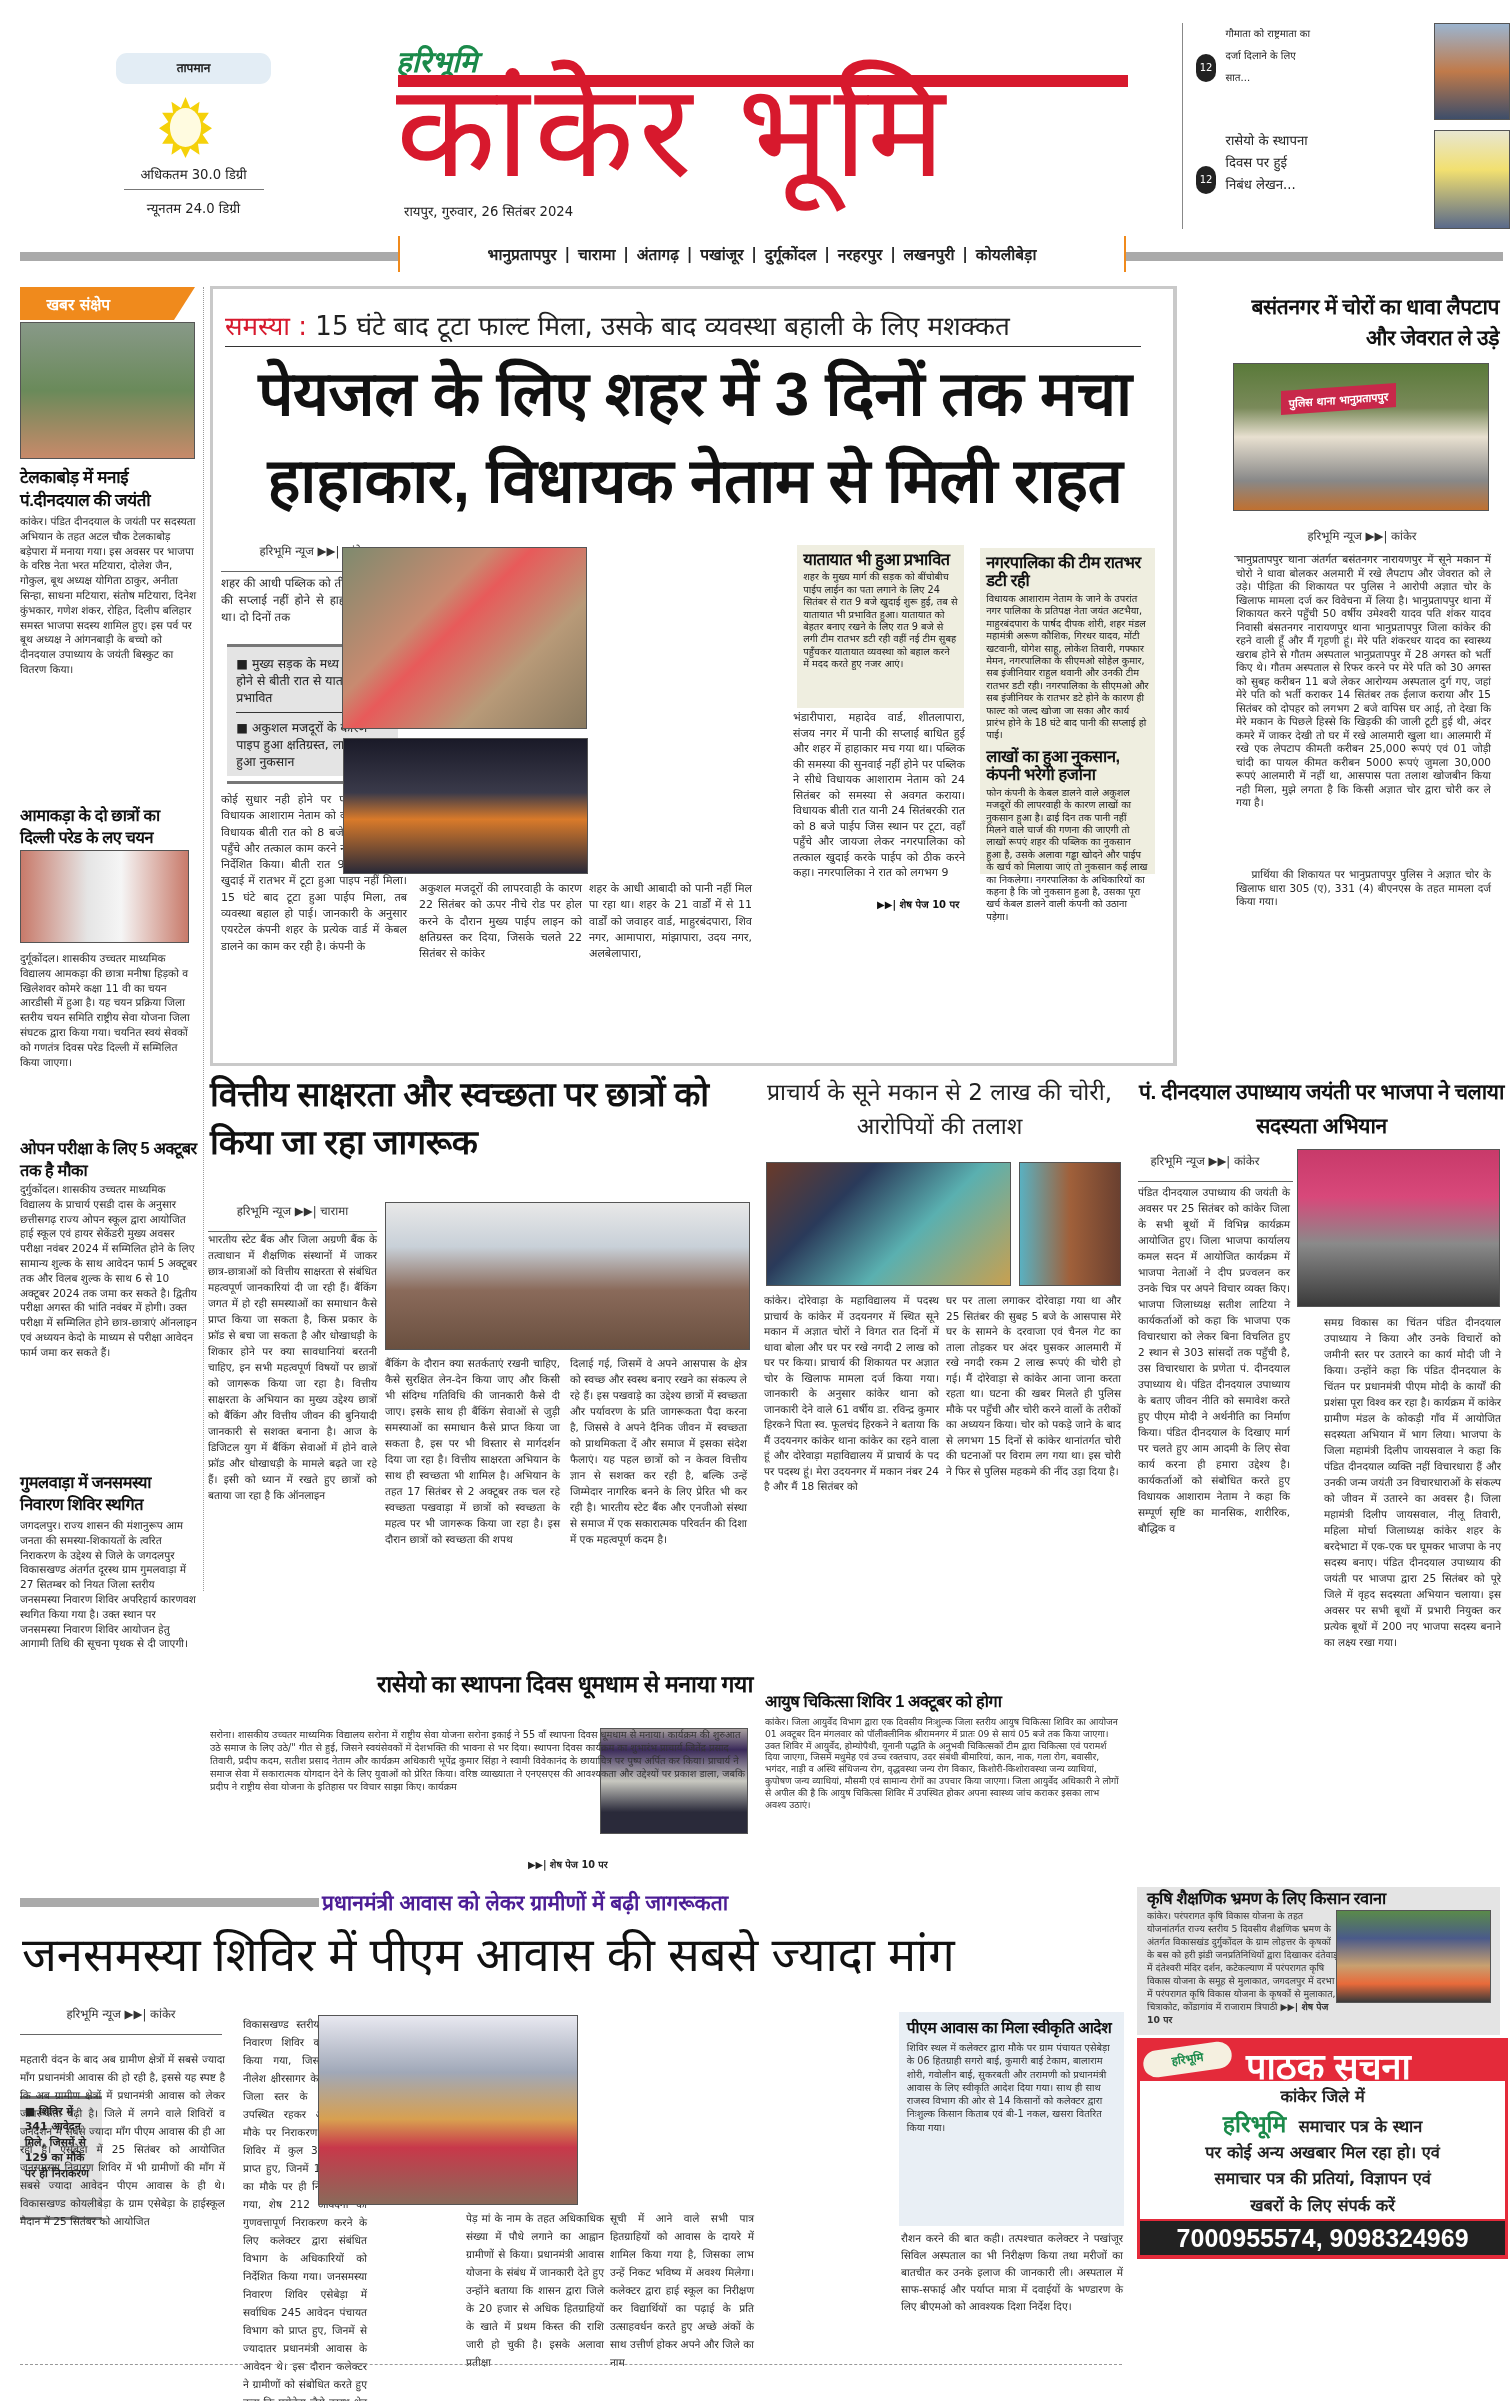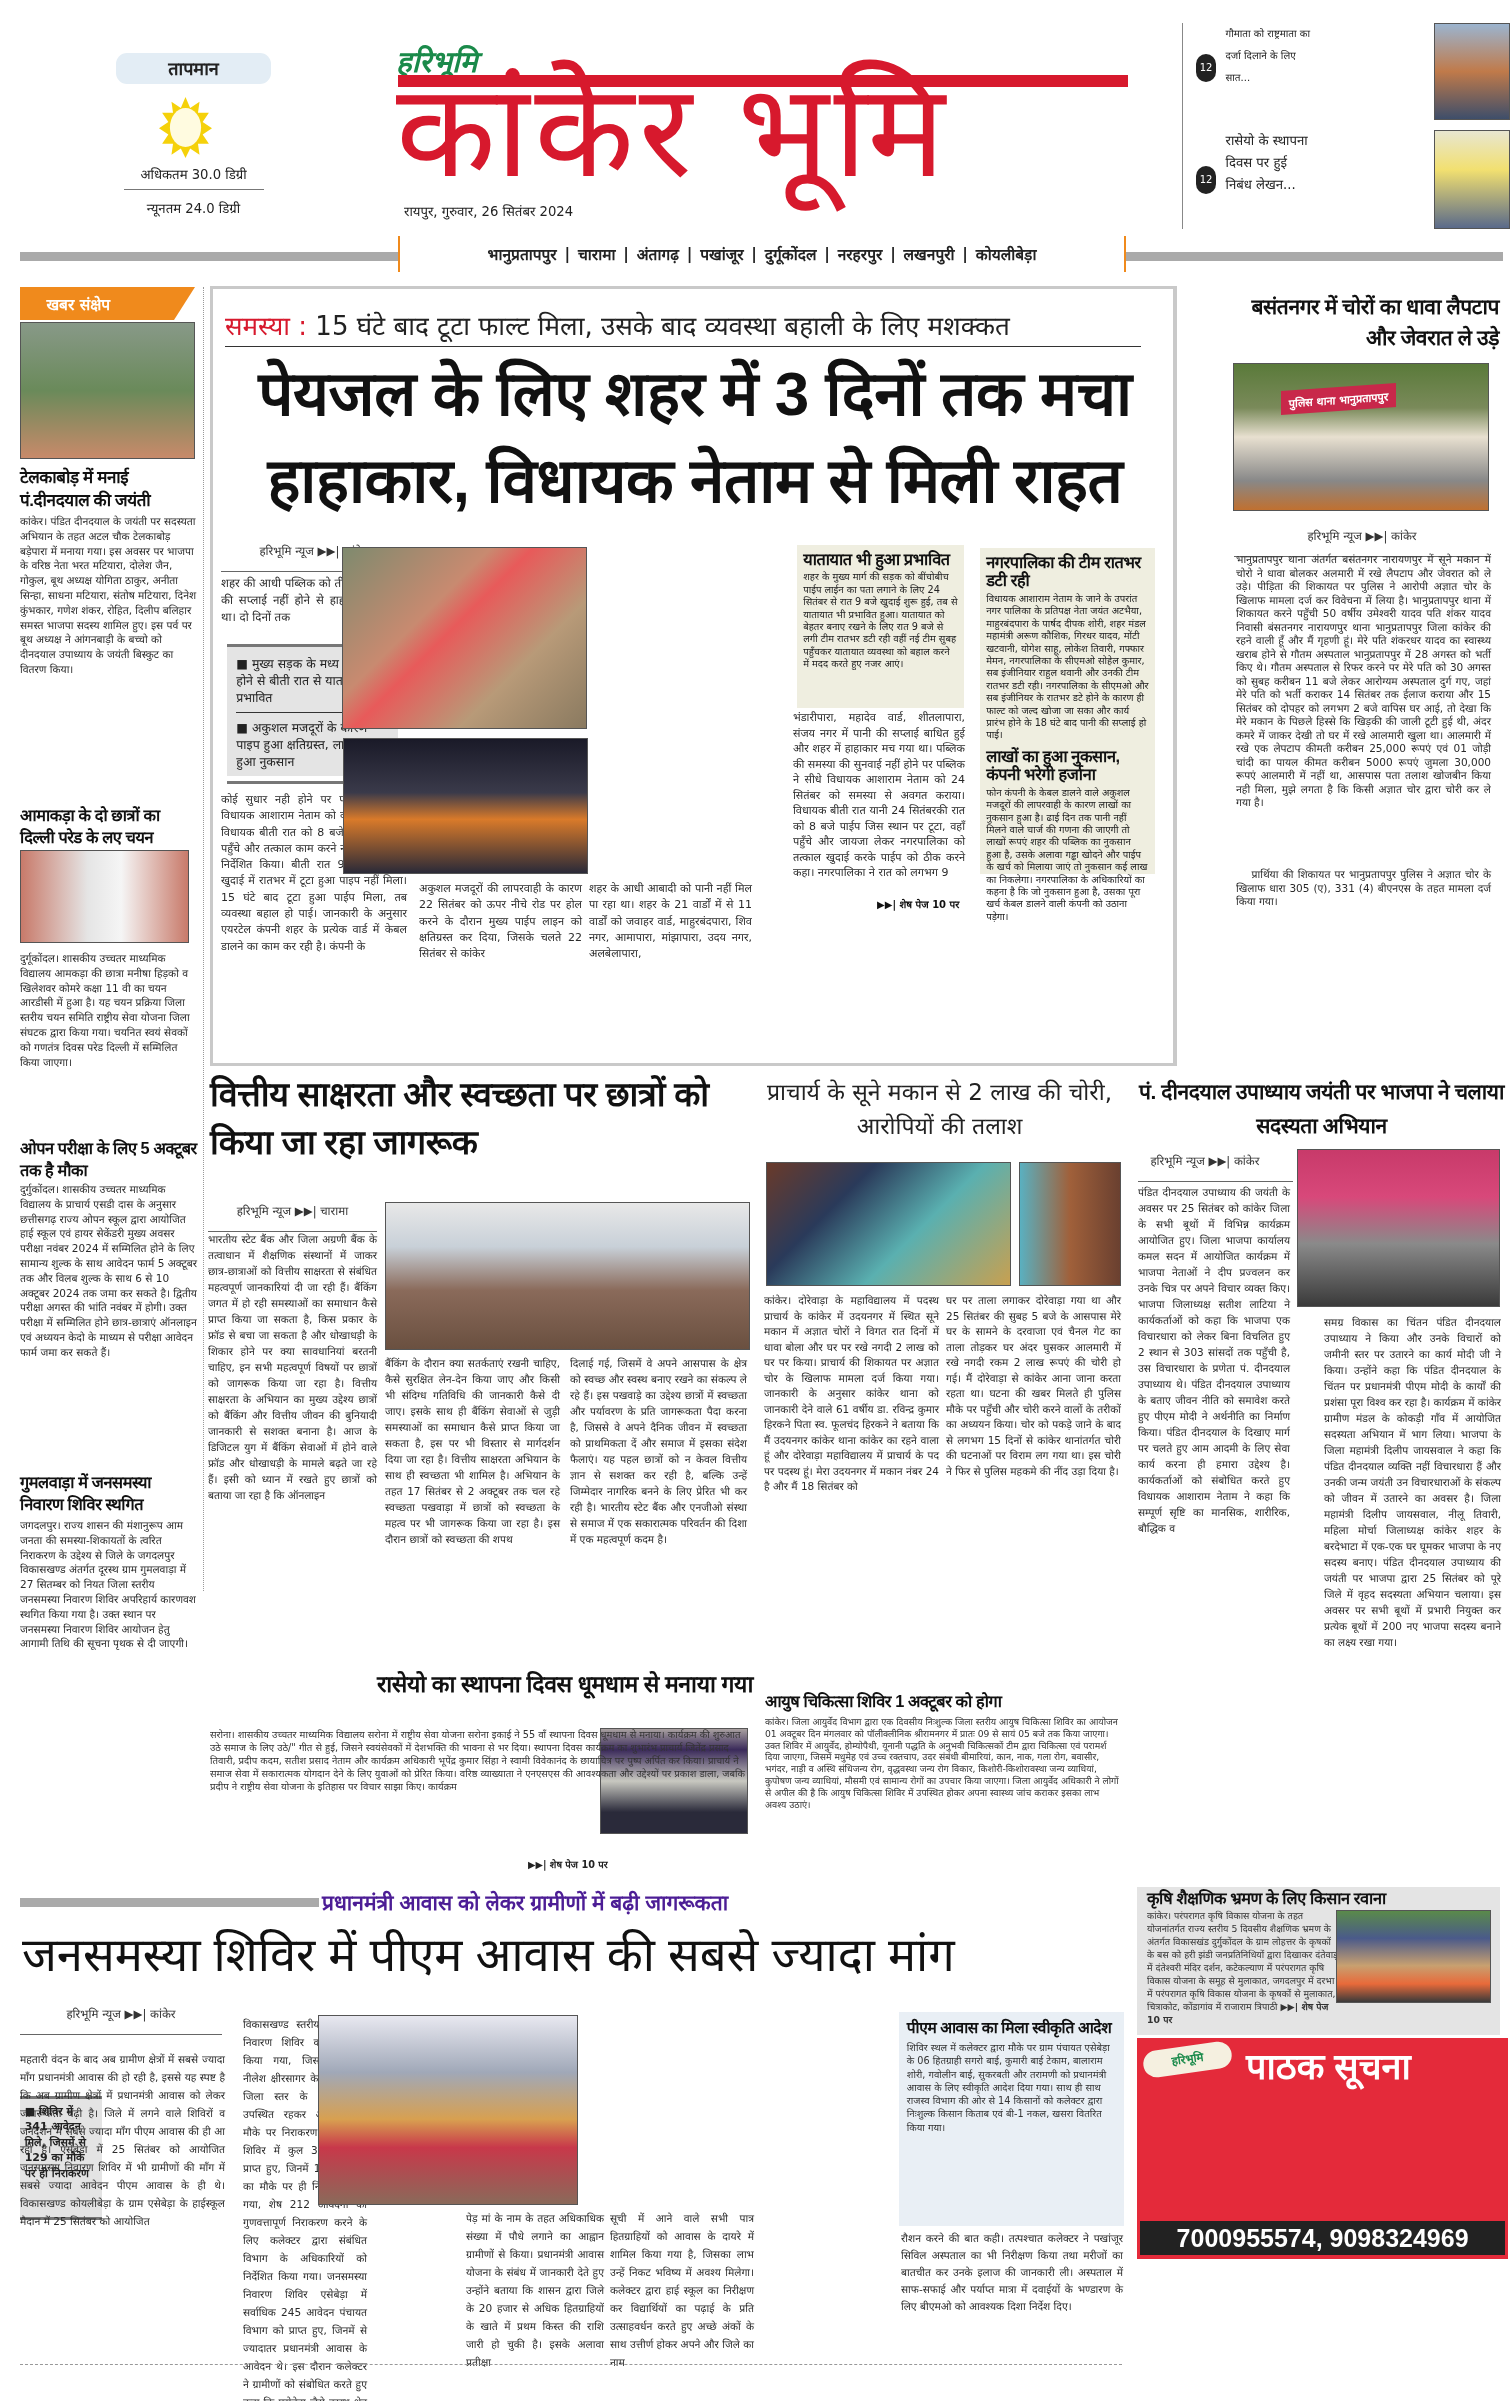--- a/index.html
+++ b/index.html
@@ -12,21 +12,21 @@
 .byline{font-size:11.6px;text-align:center;border-bottom:1.6px solid #666;padding-bottom:13px;color:#333}
 .vrule{position:absolute;width:0;border-left:0.8px dotted #999}
 .hrule{position:absolute;height:0;border-top:0.8px dashed #999}
 .shaded{background:#efeee0}
 .grey{background:#e4e4e4}
 </style>
 </head>
 <body>
 
 <div class="abs" style="left:29.5px;top:51px;width:47px;height:31px;"></div>
-<div class="abs" style="left:116px;top:53px;width:155px;height:31px;background:#e3edf5;border-radius:11px;text-align:center;font-size:18px;line-height:31px;font-weight:bold;color:#222">तापमान</div>
+<div class="abs" style="left:116px;top:53px;width:155px;height:31px;background:#e3edf5;border-radius:11px;text-align:center;font-size:12px;line-height:31px;font-weight:bold;color:#222">तापमान</div>
 <div class="abs" style="left:159px;top:97px;width:53px;height:58px;">
   <svg width="53" height="61" viewBox="0 0 68 78">
       <polygon points="34,0 40,14 52,6 50,20 64,20 56,32 68,40 56,48 64,60 50,60 52,74 40,66 34,78 28,66 16,74 18,60 4,60 12,48 0,40 12,32 4,20 18,20 16,6 28,14" fill="#f5d10a"></polygon>
       <ellipse cx="34" cy="39" rx="20" ry="25" fill="#fffbe0"></ellipse>
     </svg>
 </div>
 <div class="abs" style="left:116px;top:165px;width:155px;text-align:center;font-size:13.2px;color:#222">अधिकतम 30.0 डिग्री</div>
 <div class="abs" style="left:124px;top:189px;width:140px;border-top:1.6px solid #777"></div>
 <div class="abs" style="left:116px;top:199px;width:155px;text-align:center;font-size:13.2px;color:#222">न्यूनतम 24.0 डिग्री</div>
 
@@ -175,15 +175,22 @@
   <div class="abs photo" style="left:199px;top:23px;width:155px;height:93px;background:linear-gradient(180deg,#5a8a4a,#4a5a8a 30%,#c8a070 60%,#e86a3a 80%,#3a3a3a)"></div>
   <div style="font-size:9.3px;line-height:13px;color:#333;width:194px">
     <span>कांकेर। परंपरागत कृषि विकास योजना के तहत योजनांतर्गत राज्य स्तरीय 5 दिवसीय शैक्षणिक भ्रमण के अंतर्गत विकासखंड दुर्गुकोंदल के ग्राम लोहत्तर के कृषकों के बस को हरी झंडी जनप्रतिनिधियों द्वारा दिखाकर दंतेवाड़ा में दंतेश्वरी मंदिर दर्शन, कटेकल्याण में परंपरागत कृषि विकास योजना के समूह से मुलाकात, जगदलपुर में दरभा में परंपरागत कृषि विकास योजना के कृषकों से मुलाकात, चित्राकोट, कोंडागांव में राजाराम त्रिपाठी</span>
     <span style="font-weight:bold">▶▶| शेष पेज 10 पर</span>
   </div>
 </div>
 
 <div class="abs" style="left:1137px;top:2038px;width:371px;height:221px;background:#e42a3a;padding:3.1px">
   <div style="position:absolute;left:6.2px;top:7.8px;width:89px;height:27px;background:#f5f0e0;border-radius:14px;transform:rotate(-8deg);color:#1a8a4a;font-weight:bold;font-size:11.6px;text-align:center;line-height:27px">हरिभूमि</div>
   <div style="position:absolute;left:109px;top:3.1px;font-size:36px;font-weight:bold;color:#fff;font-family:'Liberation Sans',sans-serif">पाठक सूचना</div>
+  <div style="position:absolute;left:3.1px;top:43px;width:365px;height:138px;background:#fff;text-align:center;font-weight:bold;font-size:16.3px;line-height:26.4px;color:#222;padding-top:3.1px">
+    <div>कांकेर जिले में</div>
+    <div><span style="color:#1a8a4a;font-size:23px;margin-right:12.4px">हरिभूमि</span><span>समाचार पत्र के स्थान</span></div>
+    <div>पर कोई अन्य अखबार मिल रहा हो। एवं</div>
+    <div>समाचार पत्र की प्रतियां, विज्ञापन एवं</div>
+    <div>खबरों के लिए संपर्क करें</div>
+  </div>
   <div style="position:absolute;left:3.1px;top:183px;width:365px;height:34px;background:#222;color:#fff;font-size:25px;font-weight:bold;text-align:center;line-height:34px;font-family:'Liberation Sans',sans-serif">7000955574, 9098324969</div>
 </div>
 
 
 </body></html>

